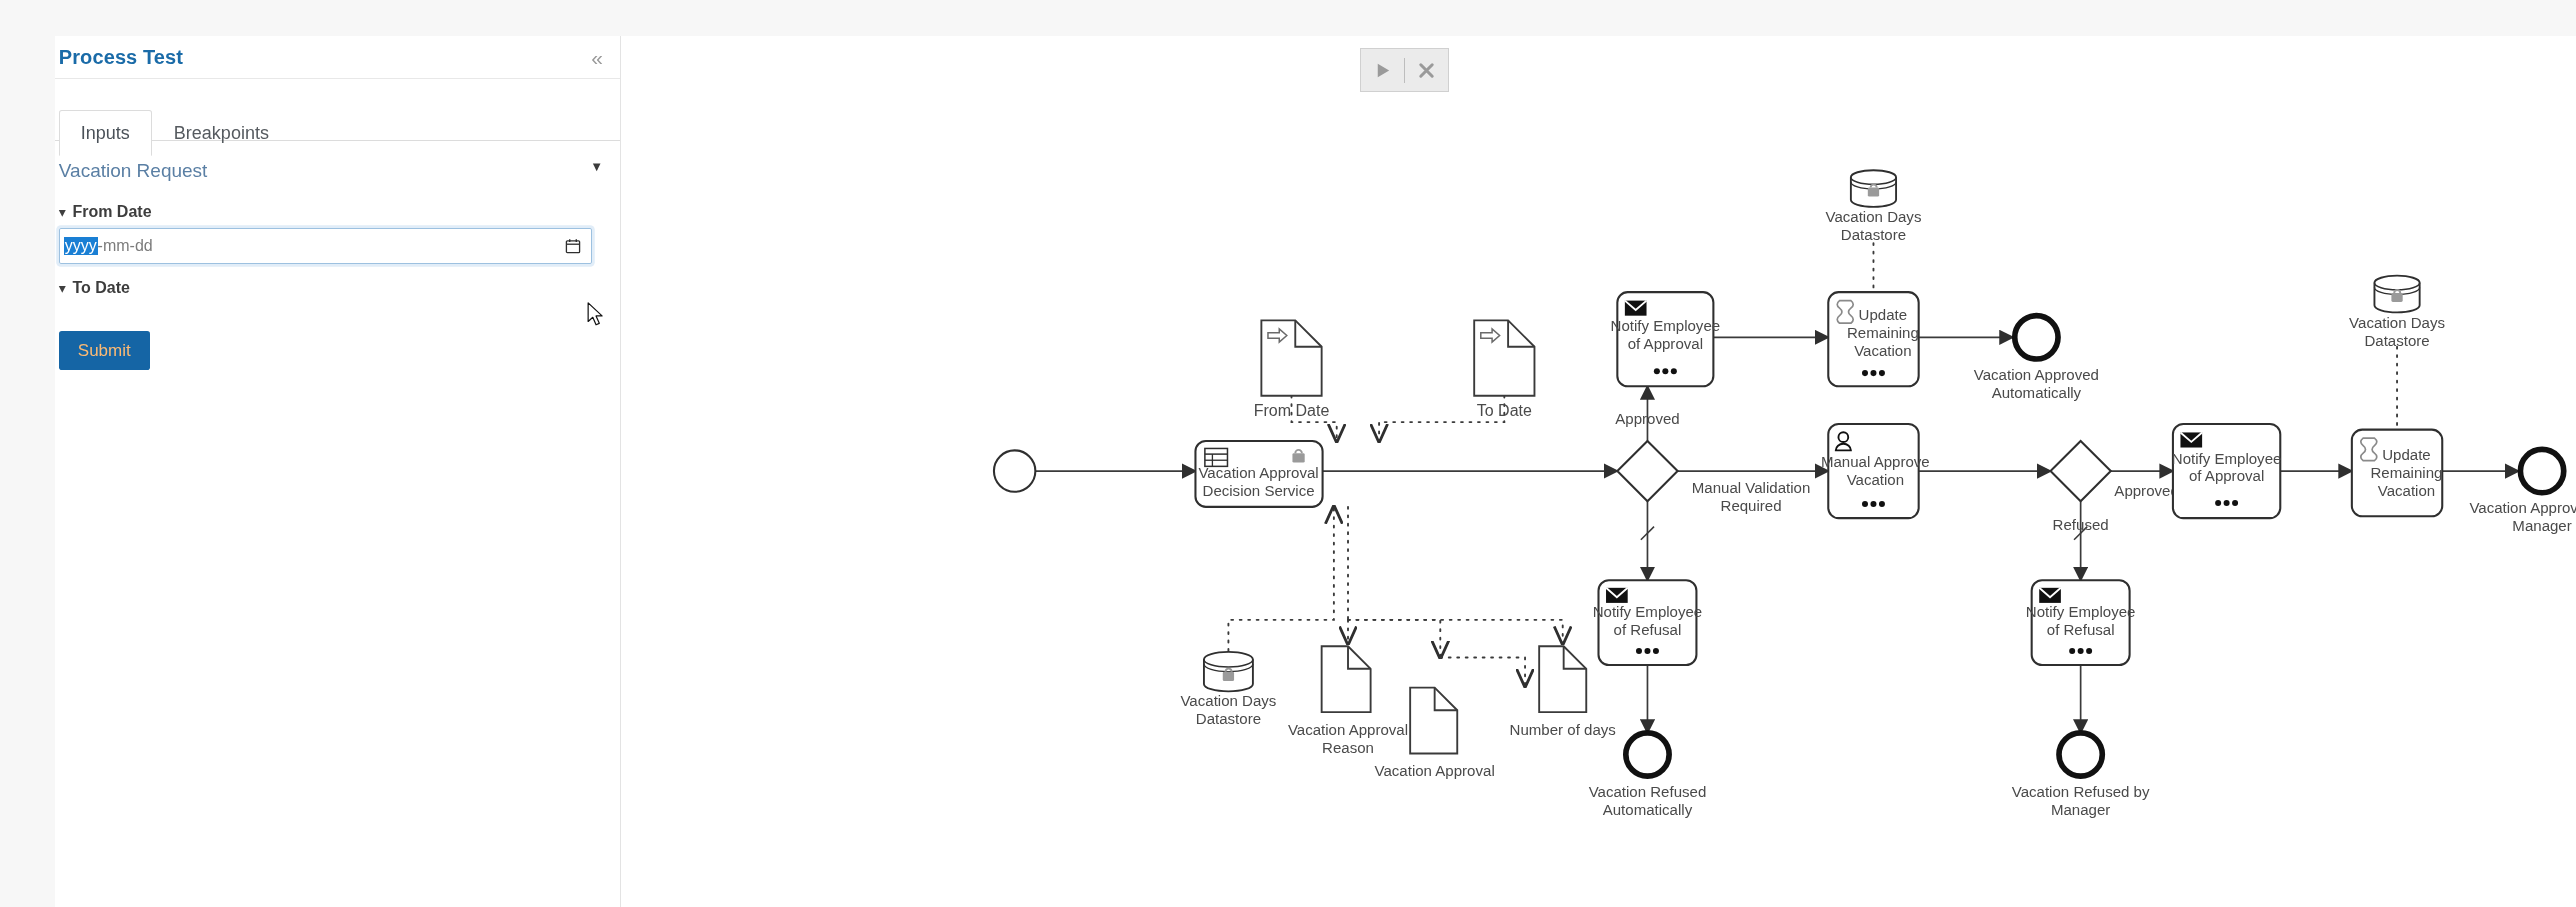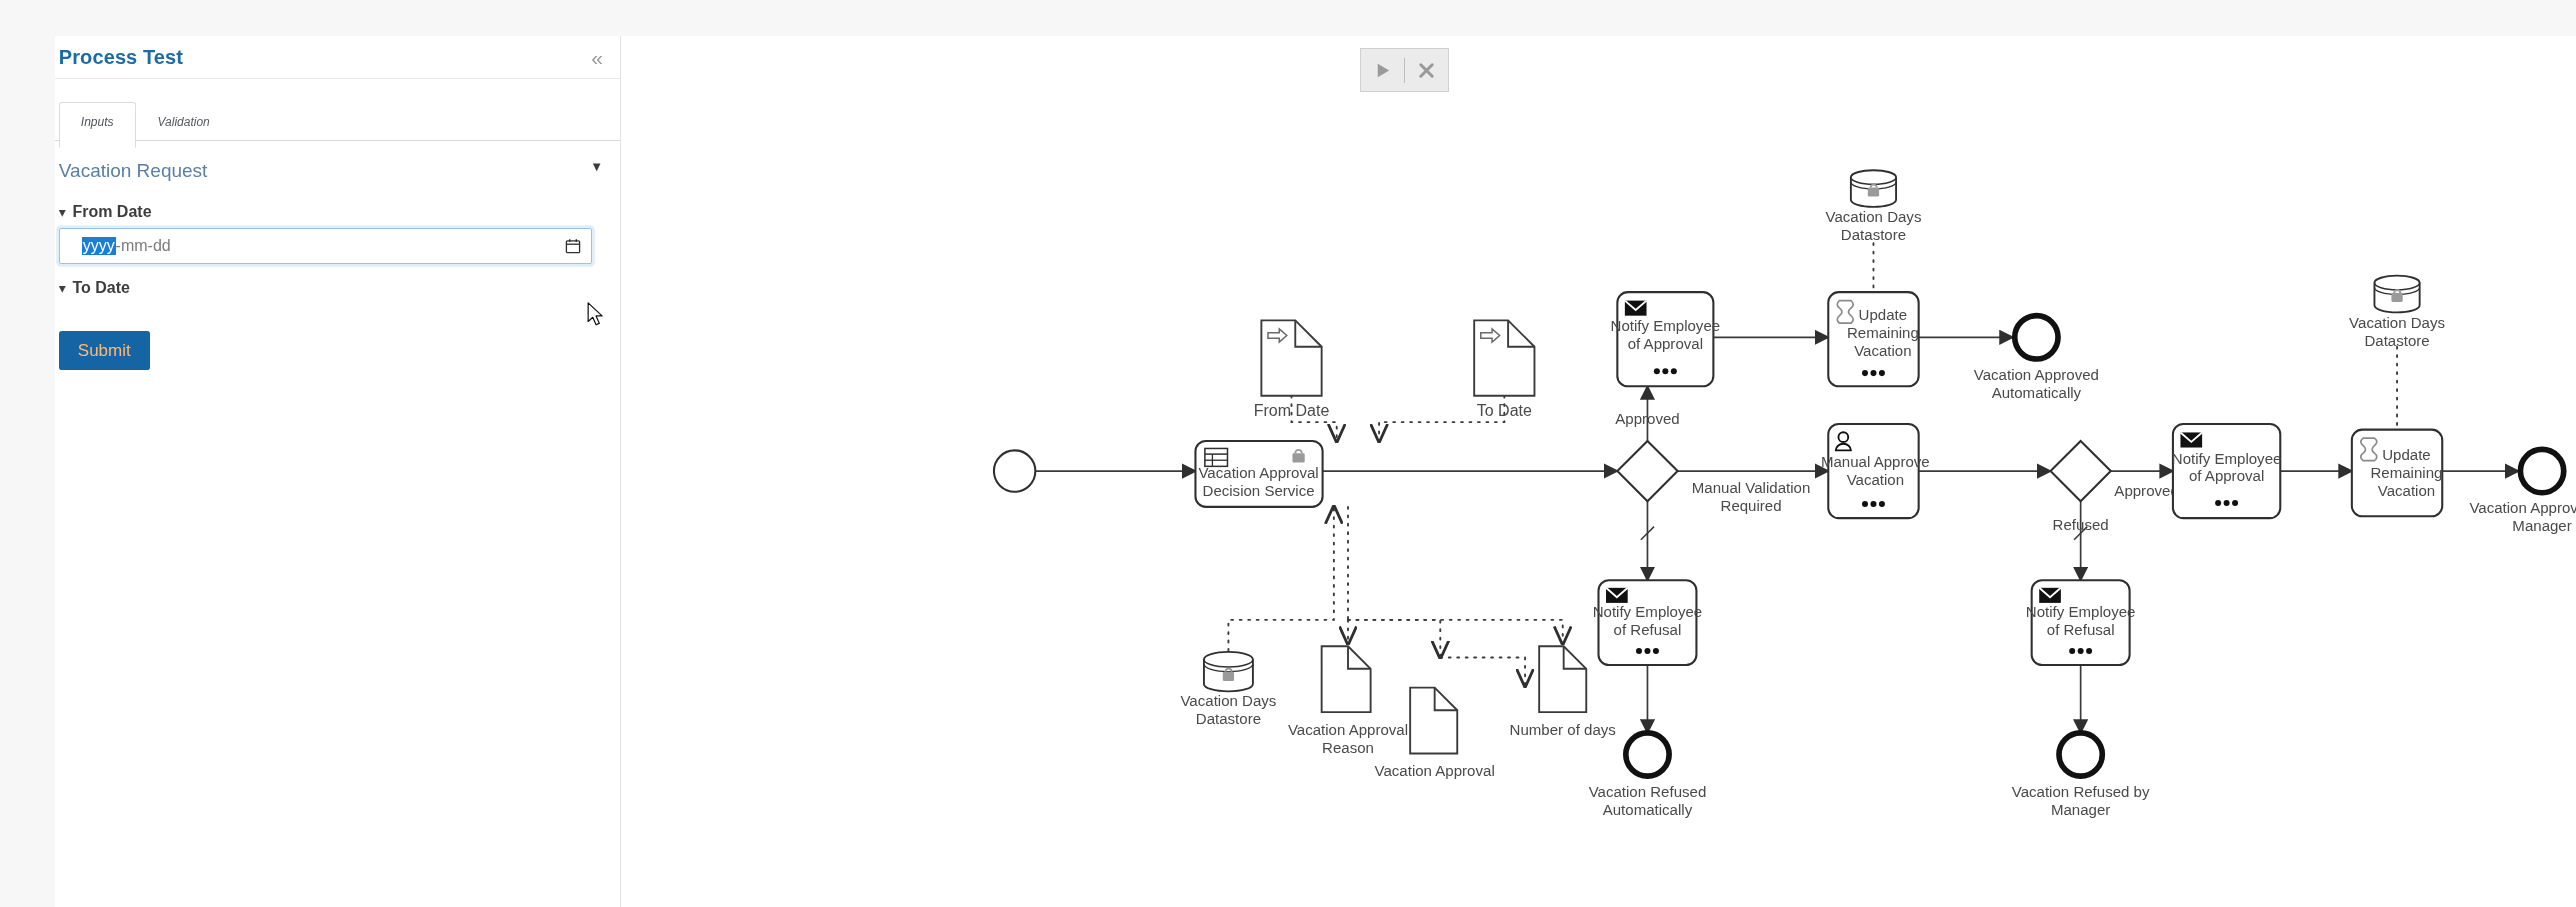--- a/index.html
+++ b/index.html
@@ -60,28 +60,27 @@
     position: relative;
     display: flex;
     height: 47px;
     margin-top: 15px;
     padding-left: 3.8px;
     border-bottom: 0.9px solid #dcdcdc;
   }
   .tab {
     position: relative;
     padding: 12.2px 21px 11.3px 21px;
-    font-size: 12px;
+    font-size: 18px;
     color: #555a5f;
     cursor: pointer;
     background: transparent;
     border: 0.9px solid transparent;
     border-bottom: none;
-    top: 8px;
-    font-style: italic;
+    top: 16px;
   }
   .tab.active {
     color: #4b5259;
     background: #ffffff;
     border-color: #dcdcdc;
     border-top: 0.9px solid #dcdcdc;
     border-bottom: 0.9px solid #ffffff;
     border-radius: 2.8px 2.8px 0 0;
   }
   
@@ -117,21 +116,21 @@
     font-weight: bold;
     color: #3d3d3d;
   }
   .date-input {
     position: relative;
     width: 533px; height: 36px;
     border: 0.9px solid #c8c8c8;
     border-radius: 1.9px;
     background: #ffffff;
     display: flex; align-items: center;
-    padding: 0 22px;
+    padding: 0 4px;
     font-size: 16px;
     color: #7c7c7c;
   }
   .date-input.focused {
     border-color: #9dc1e0;
     box-shadow: 0 0 0 2.8px rgba(120,175,225,.22);
   }
   .date-input .sel {
     background: #1a7fd4;
     color: #ffffff;
@@ -207,21 +206,21 @@
 
   <div class="left-panel">
 
     <div class="panel-header">
       <div class="panel-title">Process Test</div>
       <div class="collapse-icon">«</div>
     </div>
 
     <div class="tabs">
       <div class="tab active">Inputs</div>
-      <div class="tab">Validation</div>
+      <div class="tab">Breakpoints</div>
     </div>
 
     <div class="form-area">
 
       <div class="group-row">
         <div class="group-title">Vacation Request</div>
         <div class="group-caret">▼</div>
       </div>
 
       

